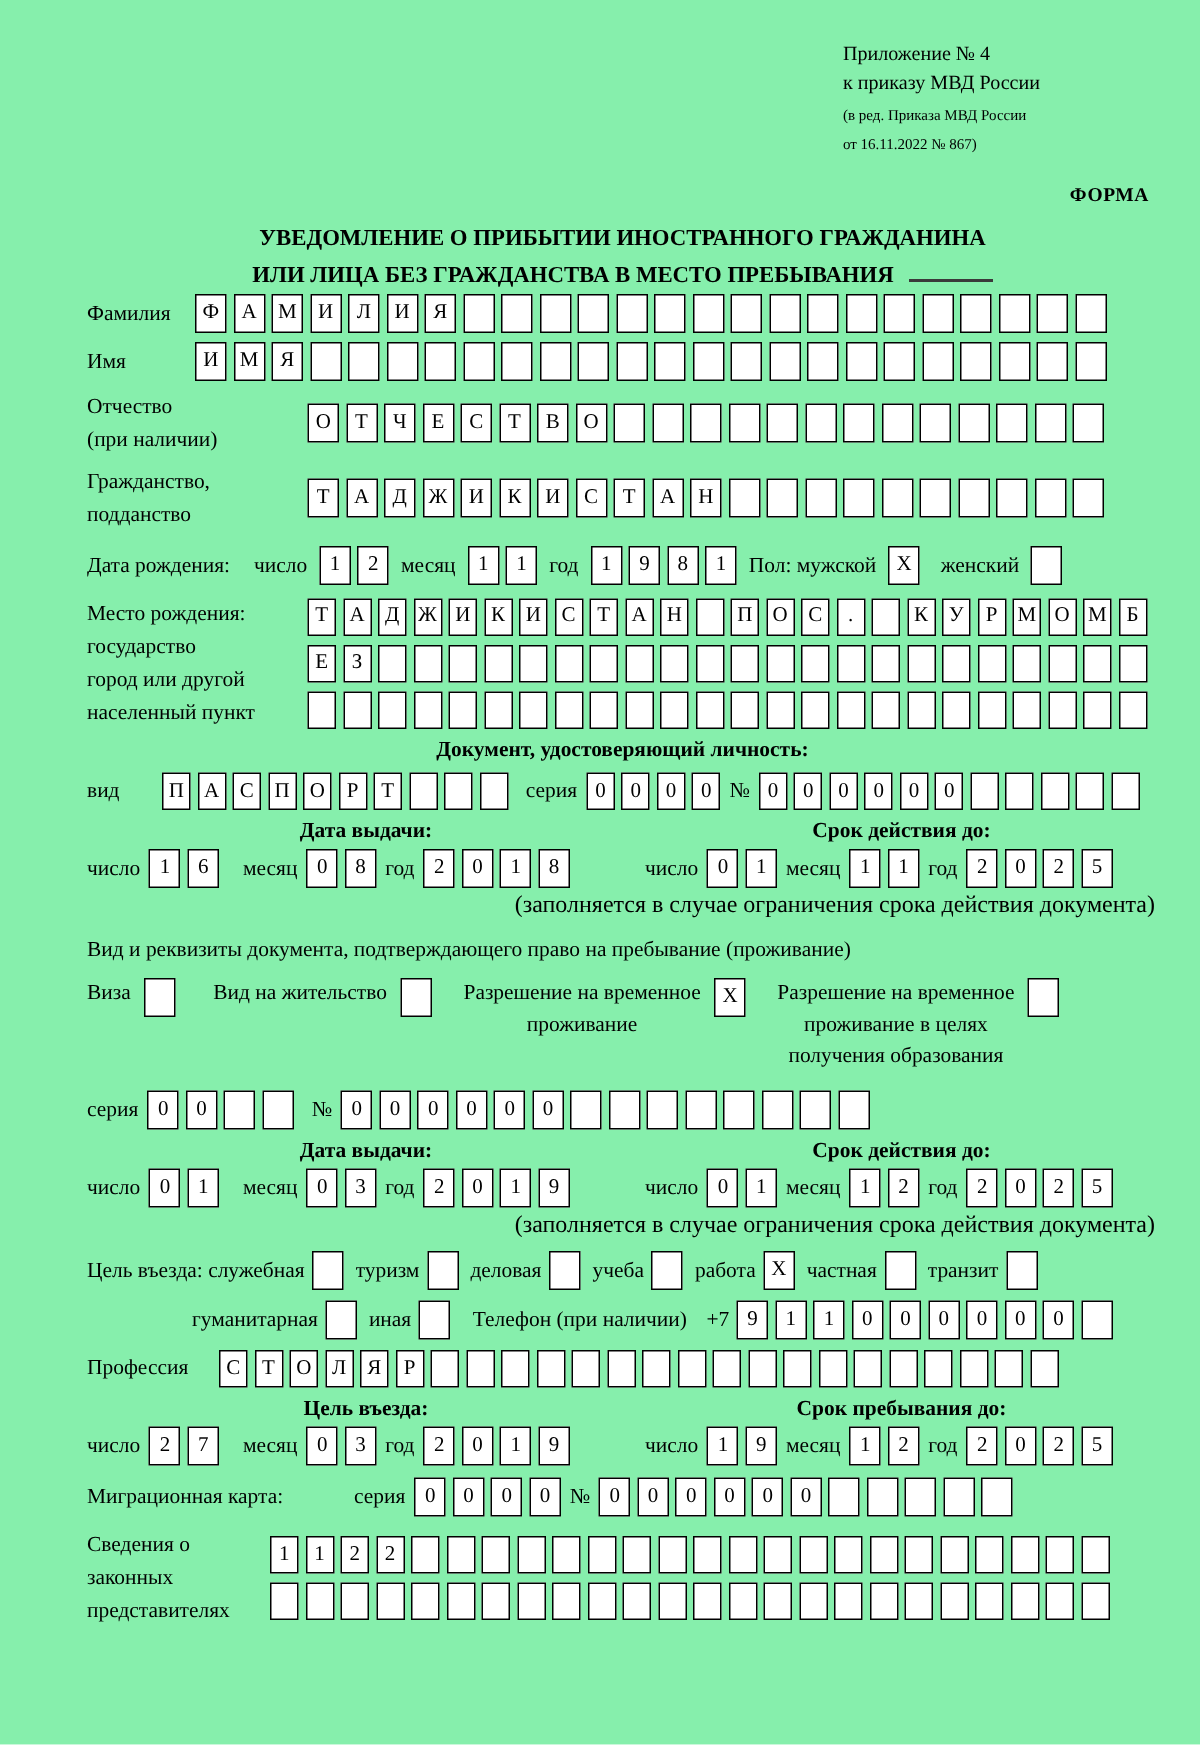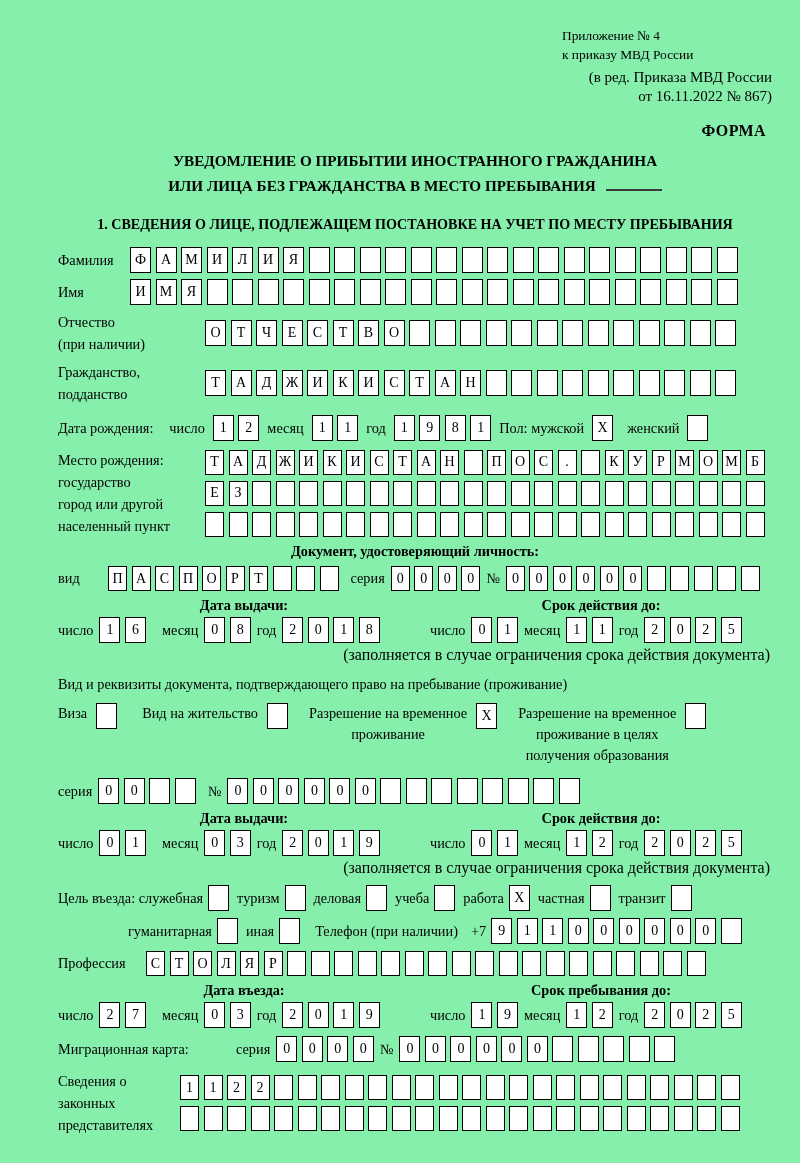--- a/index.html
+++ b/index.html
@@ -4,23 +4,23 @@
 <style>
   * { box-sizing: border-box; }
   html,body { margin:0; padding:0; background:#fff; }
   .page{
     width:800px; height:1163px; background:#86efac; color:#000;
     font-family:"Liberation Serif", serif; font-size:14.3px;
     padding:26px 28px 8px 58px; overflow:hidden; position:relative;
   }
   
   .hdr{ margin-left:504px; font-size:13.4px; line-height:19px; }
-  .hdr .rev{ font-size:15px;text-align:right; }
+  .hdr .rev{ font-size:10px; }
   .hdr .rev.first{ margin-top:4px; }
-  .forma{ text-align:right; font-weight:700; font-size:16px; margin:16px 6px 2px 0; letter-spacing:.4px; }
+  .forma{ text-align:right; font-weight:700; font-size:13px; margin:16px 6px 2px 0; letter-spacing:.4px; }
   .title{ text-align:center; font-weight:700; font-size:15.2px; line-height:25px; margin-top:8px; }
   .blank{ display:inline-block; width:56px; height:14px; border-bottom:2.5px solid #3a3a3a; margin-left:10px; }
   .sect{ font-weight:700; font-size:14.1px; text-align:center; margin:18px 0 14px; white-space:nowrap; }
   
   .cells{ display:flex; gap:4.5px; }
   .cb{ flex:0 0 21px; width:21px; height:26px; border:1.6px solid #000; background:#fff;
        display:flex; align-items:center; justify-content:center; font-size:14px; }
   .cells.sm{ gap:4.5px; }
   .cells.sm .cb{ flex:0 0 19px; width:19px; height:25px; }
   
@@ -62,21 +62,20 @@
     <div class="rev">от 16.11.2022 № 867)</div>
   </div>
 
   <div class="forma">ФОРМА</div>
 
   <div class="title">
     <div>УВЕДОМЛЕНИЕ О ПРИБЫТИИ ИНОСТРАННОГО ГРАЖДАНИНА</div>
     <div><span>ИЛИ ЛИЦА БЕЗ ГРАЖДАНСТВА В МЕСТО ПРЕБЫВАНИЯ</span><span class="blank"></span></div>
   </div>
 
-  <div class="sect">1. СВЕДЕНИЯ О ЛИЦЕ, ПОДЛЕЖАЩЕМ ПОСТАНОВКЕ НА УЧЕТ ПО МЕСТУ ПРЕБЫВАНИЯ</div>
 
   <div class="frow">
     <div class="lab w72">Фамилия</div>
     <div class="cells">
         <span class="cb">Ф</span>
         <span class="cb">А</span>
         <span class="cb">М</span>
         <span class="cb">И</span>
         <span class="cb">Л</span>
         <span class="cb">И</span>
@@ -589,21 +588,21 @@
         <span class="cb"></span>
         <span class="cb"></span>
         <span class="cb"></span>
         <span class="cb"></span>
         <span class="cb"></span>
         <span class="cb"></span>
       </div>
   </div>
 
   <div class="dhdr">
-    <div class="dh1">Дата въезда:</div>
+    <div class="dh1">Цель въезда:</div>
     <div class="dh2">Срок пребывания до:</div>
   </div>
   <div class="daterow" style="margin-bottom:8px;">
     <div class="dgrp left">
       <span>число</span>
       <div class="cells">
           <span class="cb">2</span>
           <span class="cb">7</span>
         </div>
       <span style="margin-left:10px;">месяц</span>

